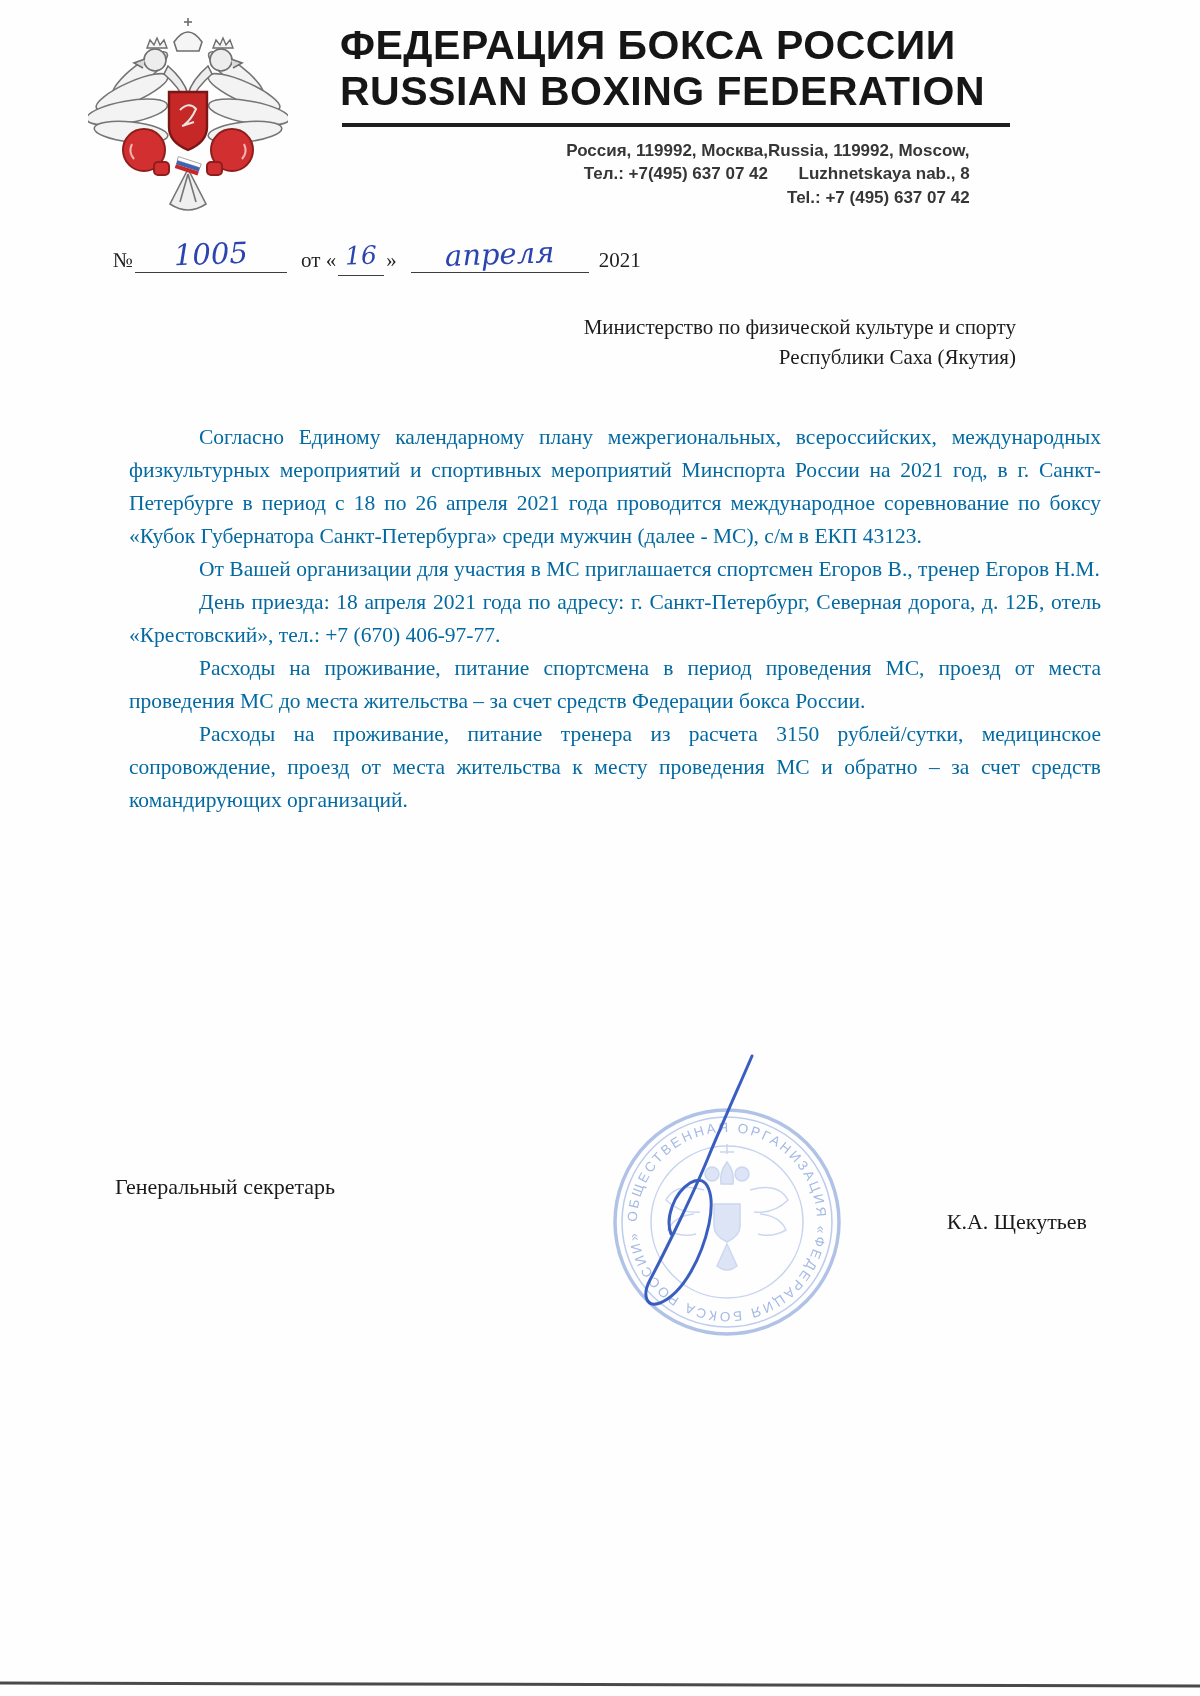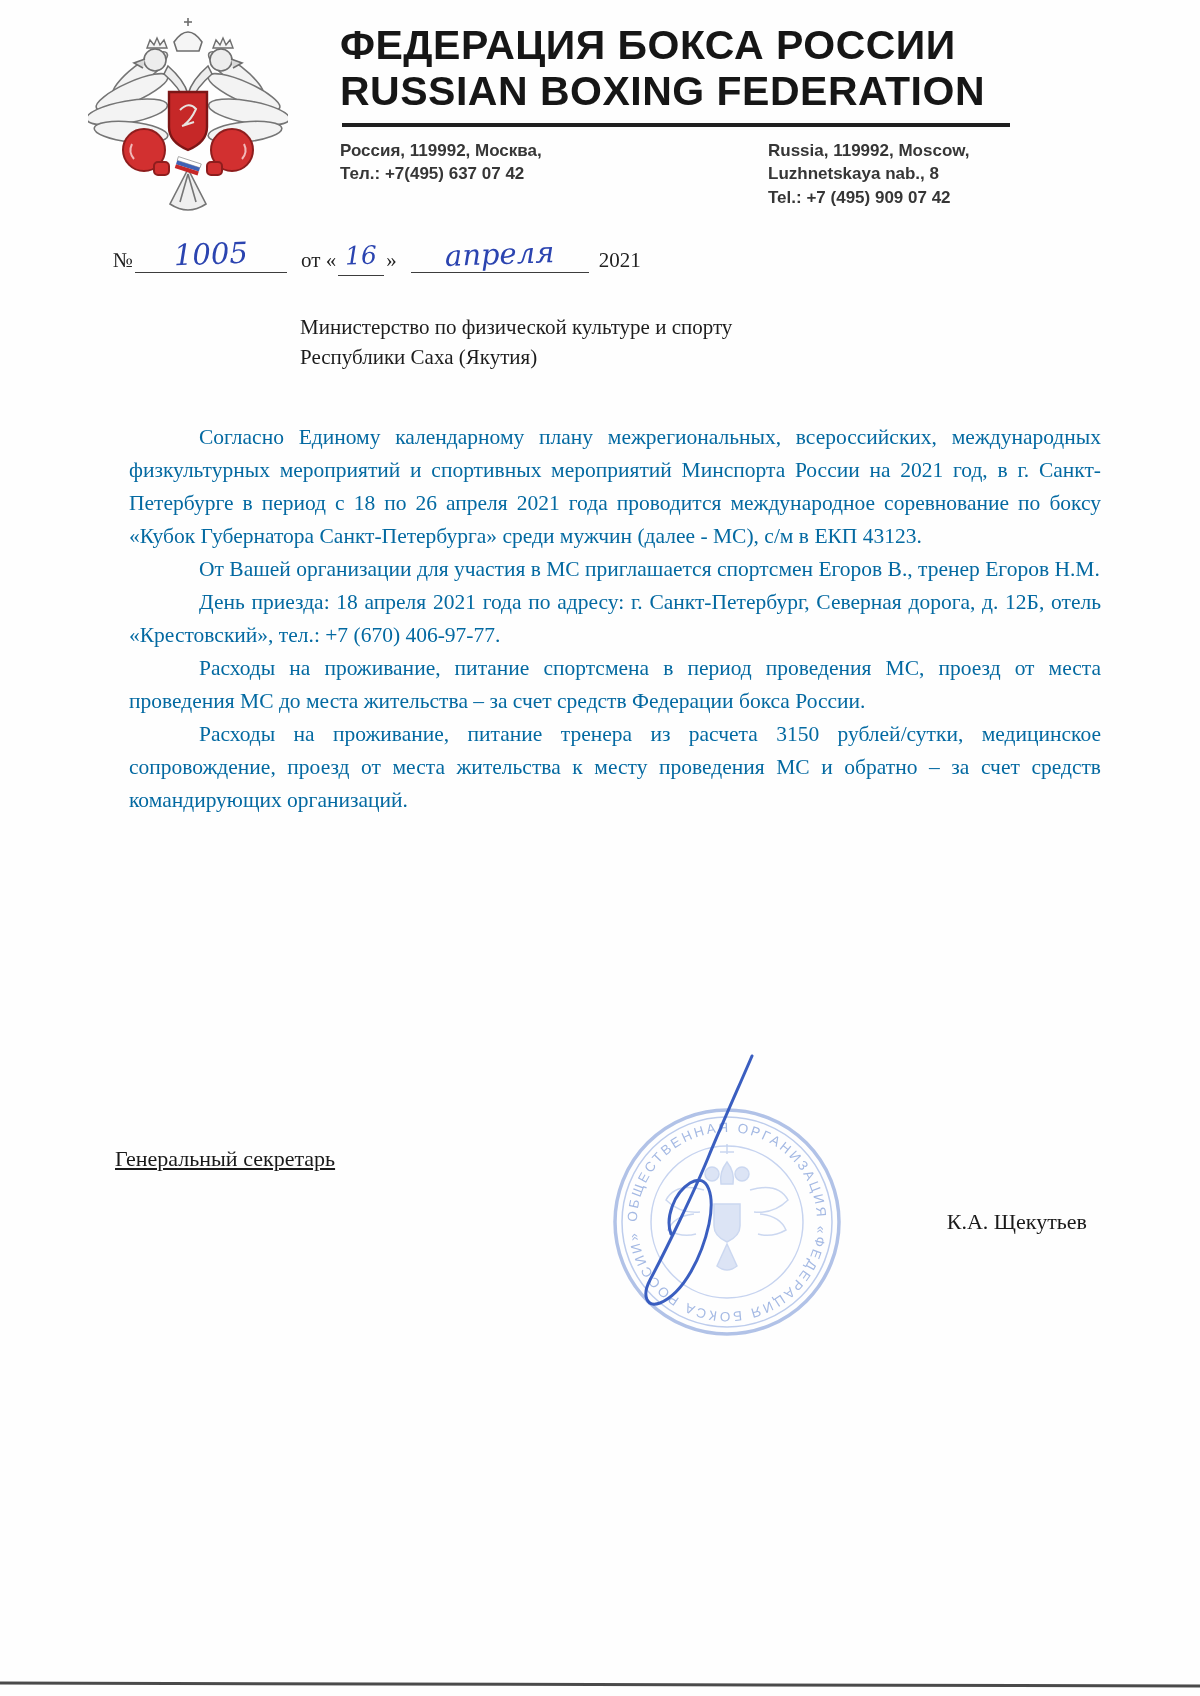--- a/index.html
+++ b/index.html
@@ -12,21 +12,21 @@
 
   
   .emblem{ position:absolute; left:88px; top:14px; width:200px; height:210px; }
   .header-right{ position:absolute; left:340px; top:22px; width:720px; }
   .title{
     font-family:"Liberation Sans", sans-serif; font-weight:bold;
     font-size:41px; line-height:1.13; letter-spacing:0.5px; color:#161616;
     white-space:nowrap;
   }
   .title-rule{ width:668px; height:4px; background:#1f1f1f; margin:8px 0 12px 2px; }
-  .addresses{ display:flex; }
+  .addresses{ display:flex;text-align:right; }
   .addr-col{
     font-family:"Liberation Sans", sans-serif; font-weight:bold;
     font-size:17px; line-height:1.38; color:#363636;
   }
   .addr-ru{ width:428px; }
 
   
   .ref-line{
     position:absolute; left:113px; top:243px; width:600px;
     font-size:21px; color:#222; white-space:nowrap;
@@ -42,32 +42,32 @@
   .handwriting{
     display:inline-block; color:#2b44b0; font-style:italic;
     font-family:"DejaVu Serif", serif; font-size:29px; line-height:1;
     transform:translateY(-3px) rotate(-2deg);
   }
   .handwriting.small{ font-size:25px; }
 
   
   .addressee{
     position:absolute; left:300px; top:312px; width:716px;
-    text-align:left; font-size:21px; line-height:1.45; color:#1c1c1c;
+    text-align:right; font-size:21px; line-height:1.45; color:#1c1c1c;
   }
 
   
   .body-text{
     position:absolute; left:129px; top:421px; width:972px;
     font-size:21.5px; line-height:33px; text-align:justify; color:#0369a1;
   }
   .body-text p{ text-indent:70px; margin:0; }
 
   
-  .sig-position{ position:absolute; left:115px; top:1146px; font-size:22px; color:#1a1a1a;text-decoration:underline; }
+  .sig-position{ position:absolute; left:115px; top:1174px; font-size:22px; color:#1a1a1a; }
   .sig-name{ position:absolute; right:113px; top:1166px; font-size:22px; color:#1a1a1a;margin-top:43px; }
   .stamp-wrap{ position:absolute; left:562px; top:1032px; width:330px; height:330px; }
 
   
   .footer{
     position:absolute; left:110px; top:1428px;
     font-size:16px; line-height:1.35; color:#242424;
   }
 
   
@@ -145,21 +145,21 @@
     <div class="title">RUSSIAN BOXING FEDERATION</div>
     <div class="title-rule"></div>
     <div class="addresses">
       <div class="addr-col addr-ru">
         <div>Россия, 119992, Москва,</div>
         <div>Тел.: +7(495) 637 07 42</div>
       </div>
       <div class="addr-col">
         <div>Russia, 119992, Moscow,</div>
         <div>Luzhnetskaya nab., 8</div>
-        <div>Tel.: +7 (495) 909 07 42</div>
+        <div>Tel.: +7 (495) 637 07 42</div>
       </div>
     </div>
   </div>
 
   <div class="ref-line">
     <span class="ref-printed">№</span><span class="blank blank-number"><span class="handwriting">1005</span></span><span class="ref-printed">от «</span><span class="blank blank-day"><span class="handwriting small">16</span></span><span class="ref-printed">»</span><span class="blank blank-month"><span class="handwriting">апреля</span></span><span class="ref-printed">2021</span>
   </div>
 
   <div class="addressee">
     <div>Министерство по физической культуре и спорту</div>

